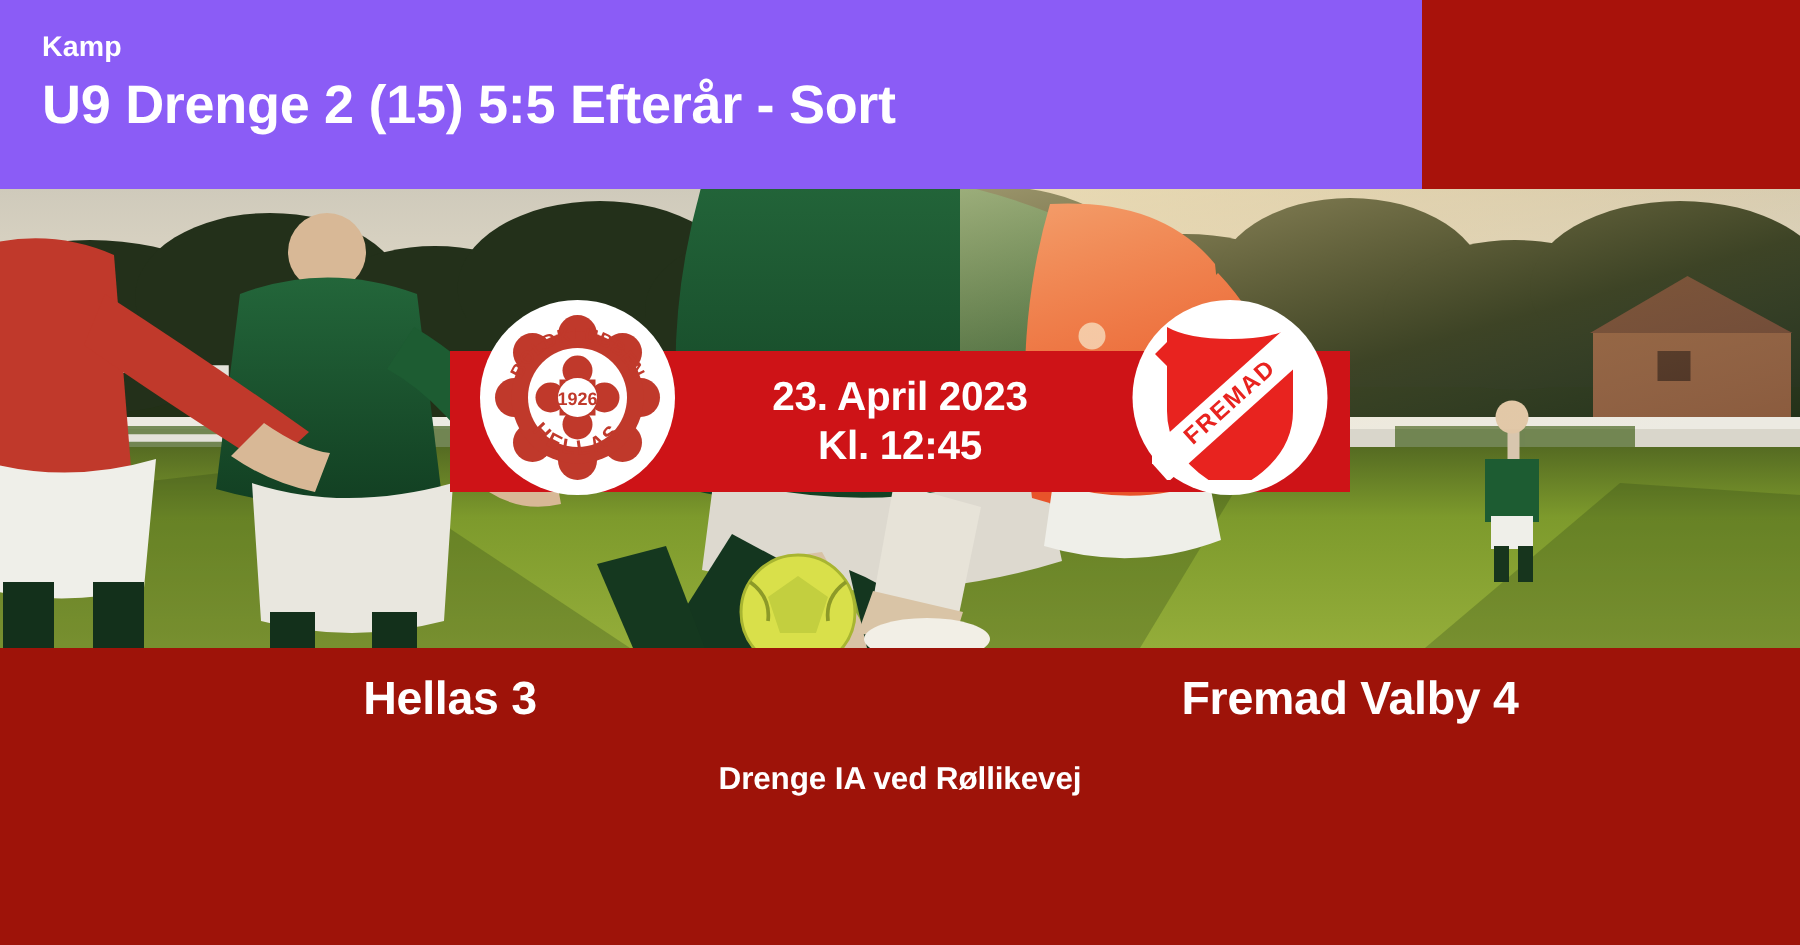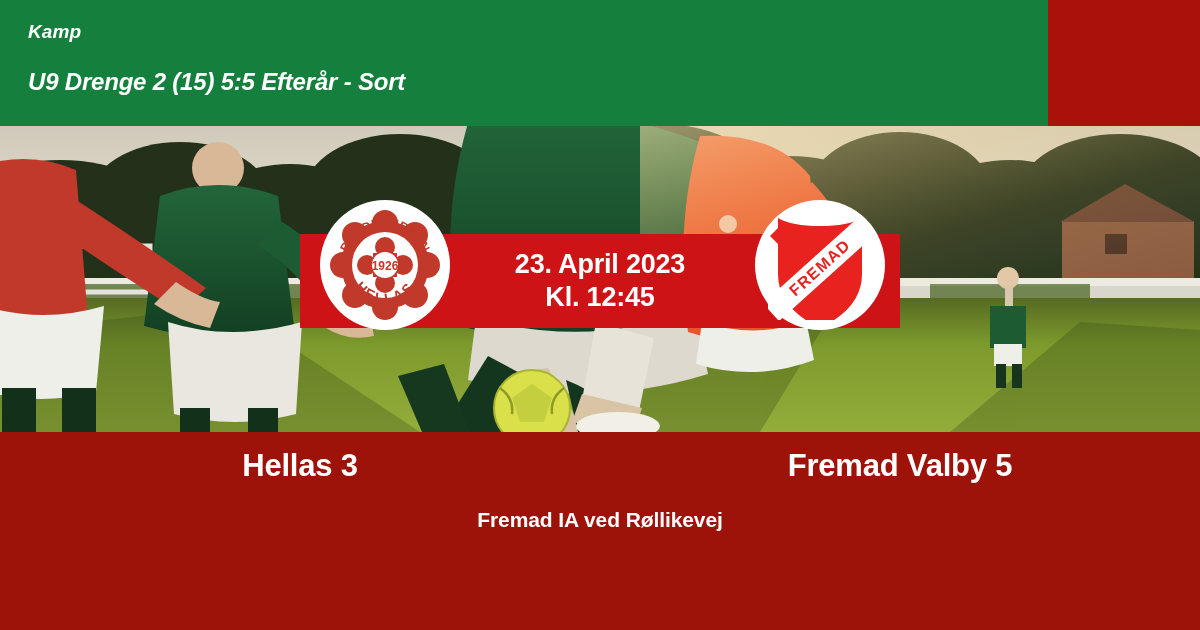--- a/index.html
+++ b/index.html
@@ -12,38 +12,37 @@
   #card {
     position:relative;
     width:1200px; height:630px;
     background:#a8120b;
     overflow:hidden;
   }
 
   
   #header {
     position:absolute; left:0; top:0;
-    width:1048px; height:126px;
-    background:#15803d;
+    width:948px; height:126px;
+    background:#8b5cf6;
     padding:20px 0 0 28px;
-    font-style:italic;
   }
   #kicker {
     color:#ffffff;
     font-size:19px;
     font-weight:bold;
     letter-spacing:.1px;
     line-height:24px;
   }
   #headline {
     color:#ffffff;
-    font-size:24px;
+    font-size:36px;
     font-weight:bold;
     line-height:40px;
-    margin-top:18px;
+    margin-top:6px;
     letter-spacing:-.2px;
     white-space:nowrap;
   }
 
   
   #photo {
     position:absolute; left:0; top:126px;
     width:1200px; height:306px;
     overflow:hidden;
     background:#223017;
@@ -312,19 +311,19 @@
       <g transform="rotate(-42 52 58)">
         <rect x="-14" y="46" width="132" height="24" fill="#ffffff"></rect>
         <text x="52" y="63" font-family="Liberation Sans, sans-serif" font-size="16" font-weight="bold" fill="#e8231f" text-anchor="middle" letter-spacing="1.2">FREMAD</text>
       </g>
     </svg>
   </div>
 
   <div id="lower">
     <div id="teams">
       <div id="team-home" class="team-name">Hellas 3</div>
-      <div id="team-away" class="team-name">Fremad Valby 5</div>
+      <div id="team-away" class="team-name">Fremad Valby 4</div>
     </div>
-    <div id="venue">Fremad IA ved Røllikevej</div>
+    <div id="venue">Drenge IA ved Røllikevej</div>
 
   </div>
 
 </div>
 
 </body></html>

